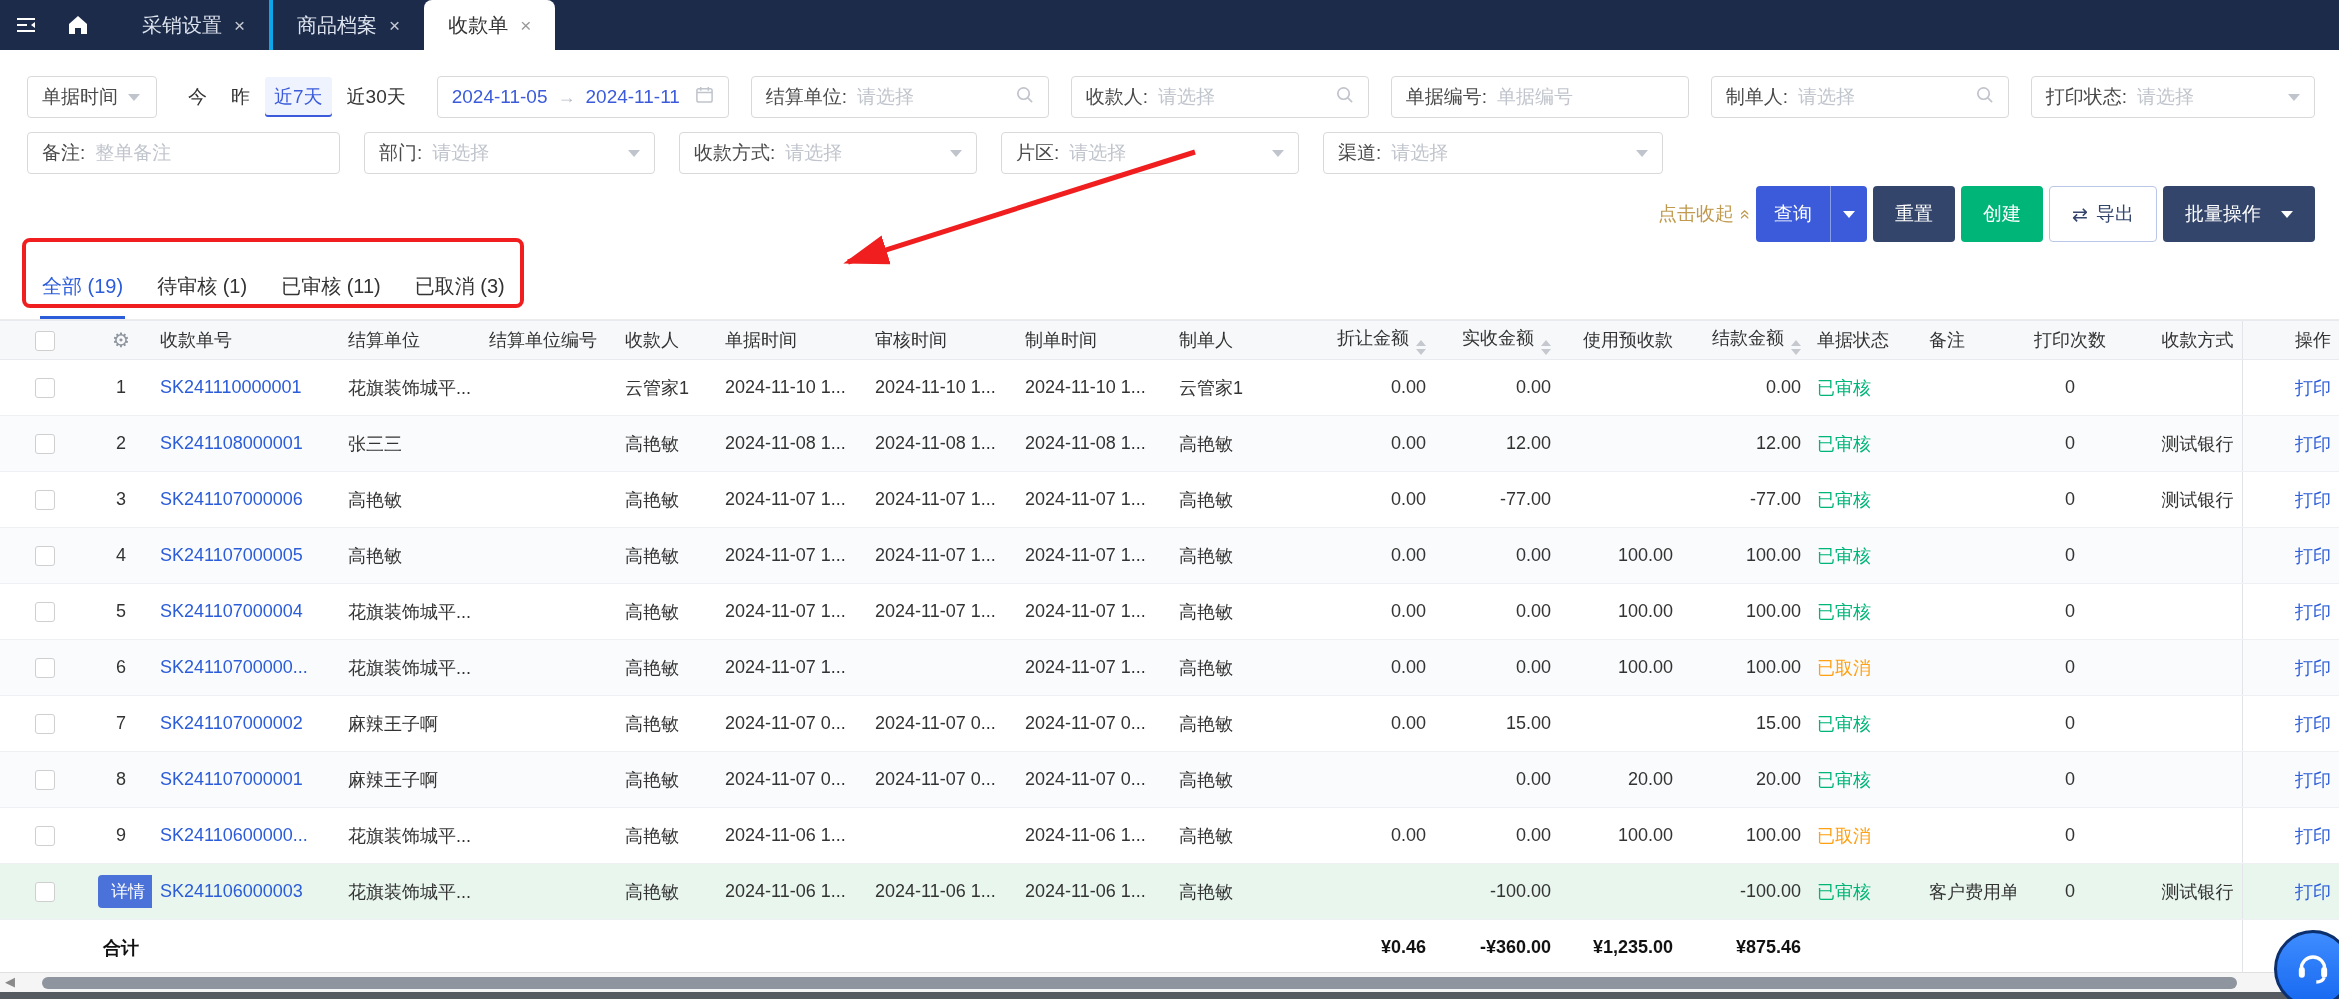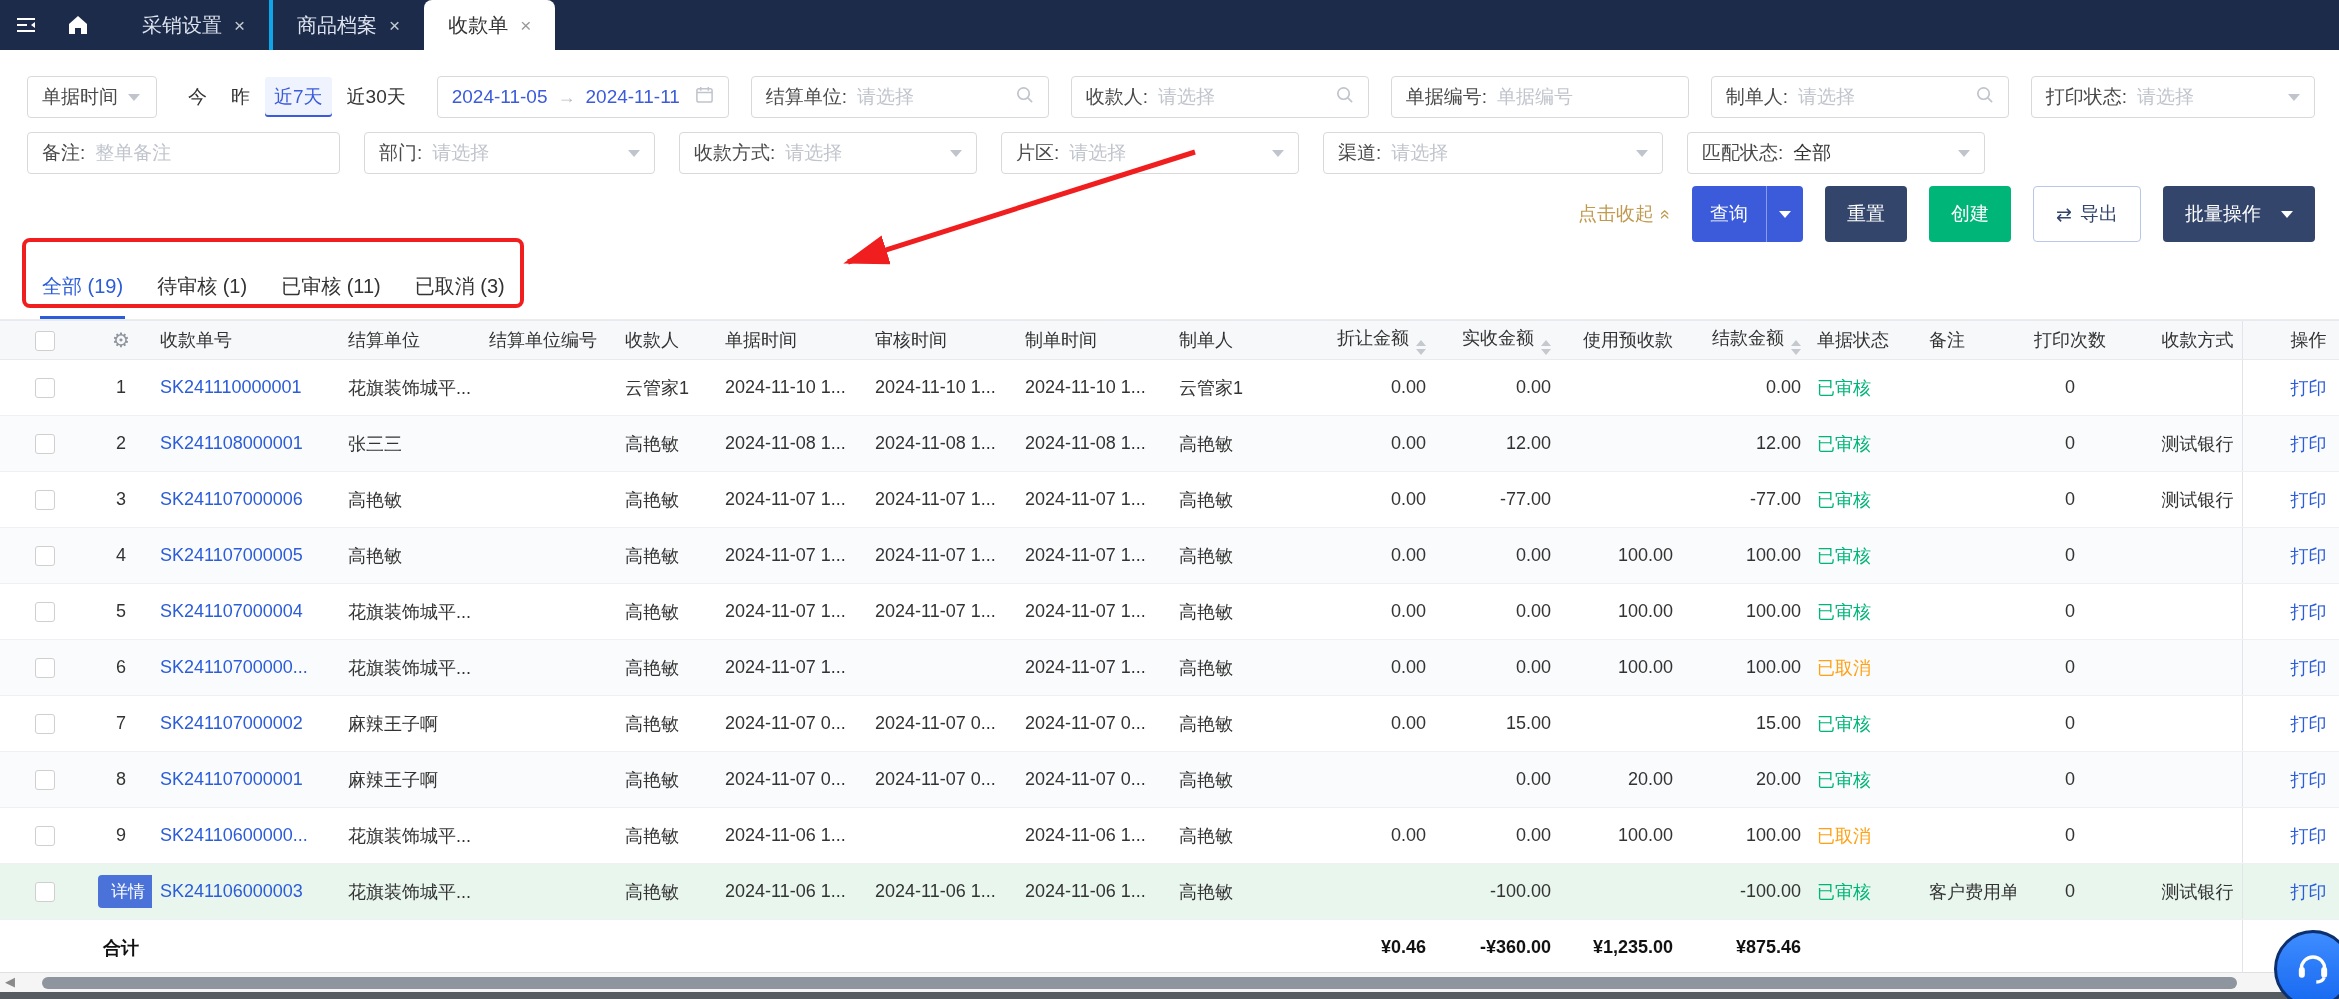--- a/index.html
+++ b/index.html
@@ -31,21 +31,21 @@
            border-top:7px solid #c0c4cc; margin-left:10px; flex:none; }
   .icon-svg { flex:none; margin-left:10px; }
   .quick { display:flex; align-items:center; gap:6px; font-size:19px; }
   .quick .q { padding:7px 9px; cursor:pointer; color:#333; border-radius:3px; }
   .quick .q.active { color:#3b5bdb; background:#eef3fe; box-shadow:inset 0 -2px 0 #3b5bdb; }
   .datebox { width:292px; }
   .datebox .d { color:#3b5bdb; }
   .datebox .arr { color:#b9bec7; margin:0 10px; font-size:18px; }
 
   
-  .action-row { margin-top:12px; padding-right:24px; display:flex; align-items:center; justify-content:flex-end; gap:22px; }
+  .action-row { margin-top:12px; padding-right:24px; display:flex; align-items:center; justify-content:flex-end; gap:6px; }
   .collapse-link { color:#c09a4f; font-size:19px; display:flex; align-items:center; gap:6px; cursor:pointer; }
   .collapse-link .chev { display:inline-block; transform:rotate(90deg); font-size:18px; }
   .btn { height:56px; border:none; border-radius:4px; font-size:19px; display:inline-flex; align-items:center;
          justify-content:center; padding:0 22px; cursor:pointer; font-family:inherit; }
   .btn-primary { background:#3b5bdb; color:#fff; padding:0; }
   .btn-primary .main { padding:0 18px; }
   .btn-primary .dd { padding:0 12px; border-left:1px solid rgba(255,255,255,.4); display:flex; align-items:center; height:100%; }
   .btn-primary .dd .caret { border-top-color:#fff; margin-left:0; }
   .btn-navy { background:#33456b; color:#fff; }
   .btn-green { background:#00b578; color:#fff; }
@@ -71,21 +71,21 @@
   .t { padding:0 4px; }
   td.status.ok, .ok { color:#00b578; }
   td.status.cancel, .cancel { color:#ffa114; }
   .link { color:#2b5cd9; text-decoration:none; cursor:pointer; }
   .cb { display:inline-block; width:20px; height:20px; border:1px solid #cfcfcf; border-radius:3px; background:#fff; vertical-align:middle; cursor:pointer; }
   .gear { color:#8f959e; font-size:20px; cursor:pointer; }
   .sorter { display:inline-flex; flex-direction:column; gap:3px; margin-left:7px; vertical-align:-2px; }
   .sorter i { display:block; width:0; height:0; border-left:5px solid transparent; border-right:5px solid transparent; }
   .sorter .up { border-bottom:6px solid #c5c8ce; }
   .sorter .dn { border-top:6px solid #c5c8ce; }
-  th.c-op, td.c-op { border-left:1px solid #e2e4e9; text-align:left;padding-left:48px; }
+  th.c-op, td.c-op { border-left:1px solid #e2e4e9; text-align:right;padding-left:48px; }
   .detail-btn { display:inline-block; background:#4a72d9; color:#fff; padding:5px 13px; border-radius:4px; font-size:17px; cursor:pointer; }
   .total-label { text-align:center; }
 
   
   .hscroll { position:absolute; left:0; right:0; bottom:7px; height:20px; background:#f5f5f5; border-top:1px solid #e0e0e0; }
   .hthumb { position:absolute; left:42px; top:4px; width:2195px; height:12px; background:#8f959e; border-radius:6px; cursor:pointer; }
   .harrow { position:absolute; left:5px; top:1px; color:#8a8a8a; font-size:13px; cursor:pointer; }
   .bottom-strip { position:absolute; left:0; right:0; bottom:0; height:7px; background:#565b61; }
 
   
@@ -208,25 +208,20 @@
     <span class="caret"></span>
   </div>
   <div class="fbox" style="width:298px">
     <span class="lab">片区:</span>
     <span class="ph">请选择</span>
     <span class="caret"></span>
   </div>
   <div class="fbox" style="width:340px">
     <span class="lab">渠道:</span>
     <span class="ph">请选择</span>
-    <span class="caret"></span>
-  </div>
-  <div class="fbox" style="width:298px">
-    <span class="lab">匹配状态:</span>
-    <span class="val">全部</span>
     <span class="caret"></span>
   </div>
 </div>
 
 <div class="action-row">
   <span class="collapse-link">
     <span>点击收起</span>
     <span class="chev">«</span>
   </span>
   <div class="btn btn-primary">

